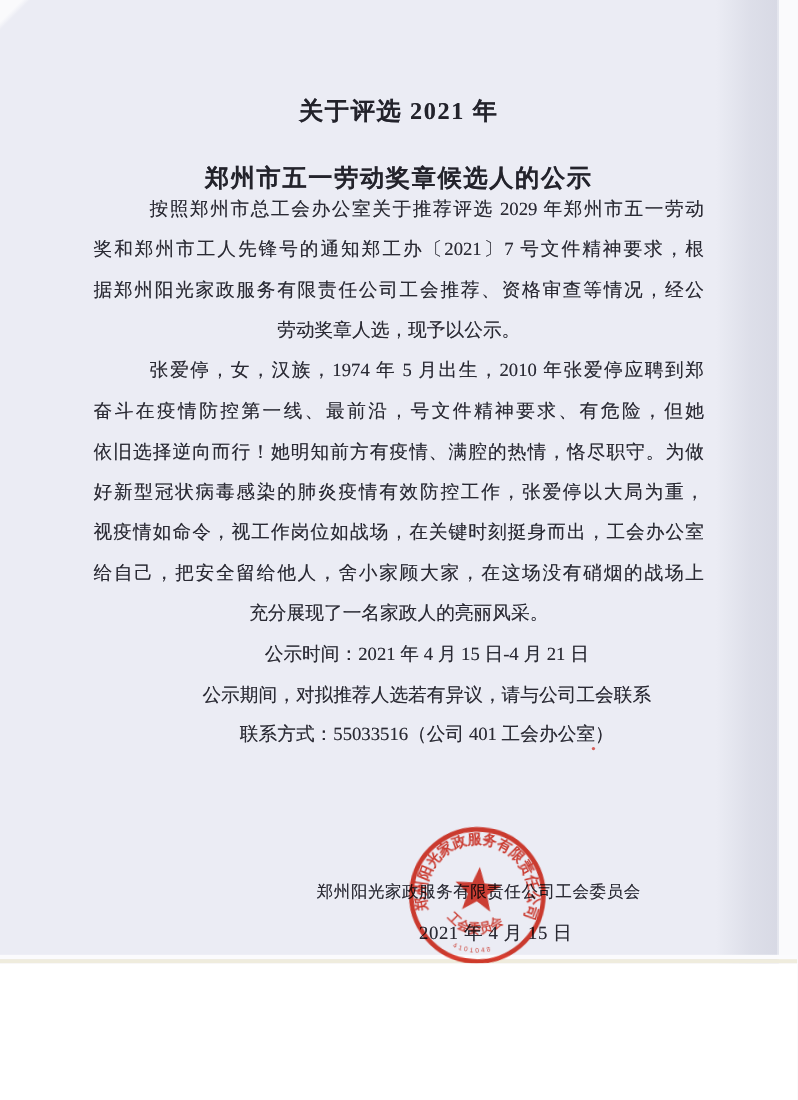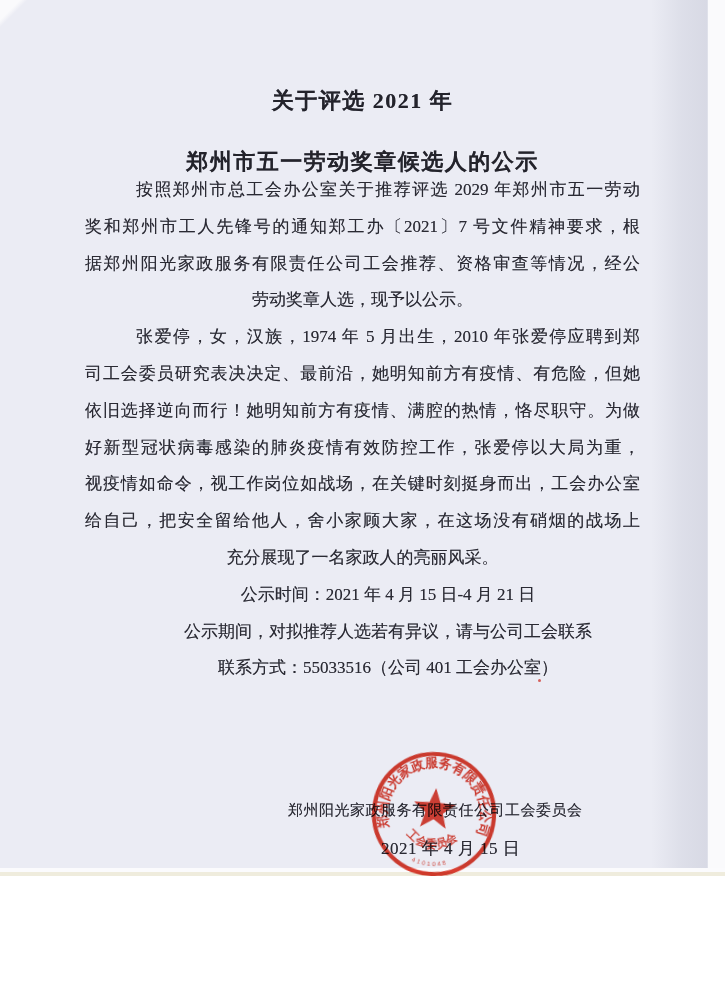--- a/index.html
+++ b/index.html
@@ -96,21 +96,21 @@
 
   <div class="title l1">关于评选 2021 年</div>
   <div class="title l2">郑州市五一劳动奖章候选人的公示</div>
 
   <div class="body-text">
       <div class="line indent justify">按照郑州市总工会办公室关于推荐评选 2029 年郑州市五一劳动</div>
       <div class="line justify">奖和郑州市工人先锋号的通知郑工办〔2021〕7 号文件精神要求，根</div>
       <div class="line justify">据郑州阳光家政服务有限责任公司工会推荐、资格审查等情况，经公</div>
       <div class="line">劳动奖章人选，现予以公示。</div>
       <div class="line indent justify">张爱停，女，汉族，1974 年 5 月出生，2010 年张爱停应聘到郑</div>
-      <div class="line justify">司工会委员研究表决决定、最前沿，她明知前方有疫情、有危险，但她</div>
+      <div class="line justify">奋斗在疫情防控第一线、最前沿，号文件精神要求、有危险，但她</div>
       <div class="line justify">依旧选择逆向而行！她明知前方有疫情、满腔的热情，恪尽职守。为做</div>
       <div class="line justify">好新型冠状病毒感染的肺炎疫情有效防控工作，张爱停以大局为重，</div>
       <div class="line justify">视疫情如命令，视工作岗位如战场，在关键时刻挺身而出，工会办公室</div>
       <div class="line justify">给自己，把安全留给他人，舍小家顾大家，在这场没有硝烟的战场上</div>
       <div class="line">充分展现了一名家政人的亮丽风采。</div>
       <div class="line indent">公示时间：2021 年 4 月 15 日-4 月 21 日</div>
       <div class="line indent">公示期间，对拟推荐人选若有异议，请与公司工会联系</div>
       <div class="line indent">联系方式：55033516（公司 401 工会办公室）</div>
     </div>
 

